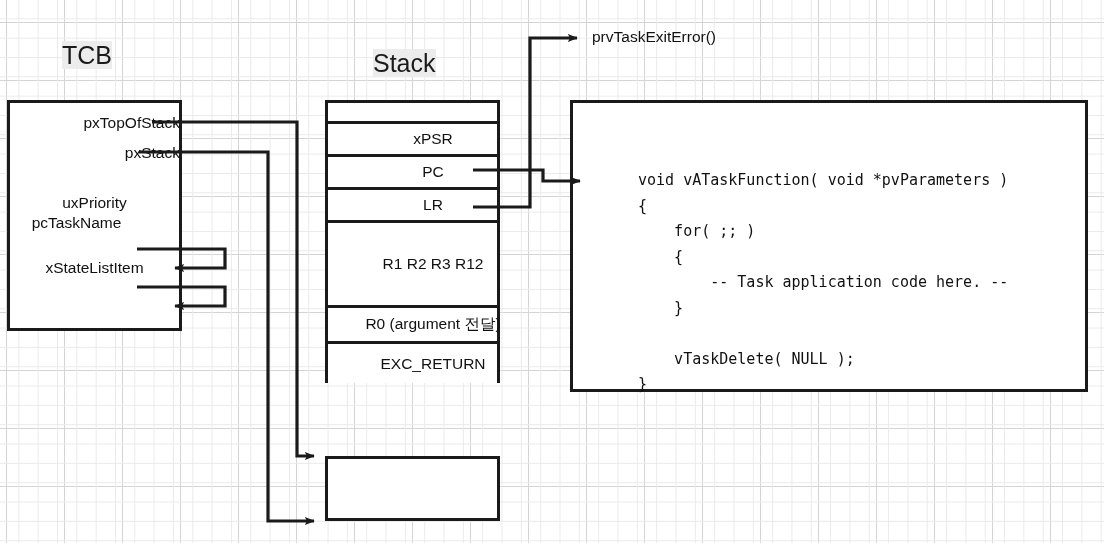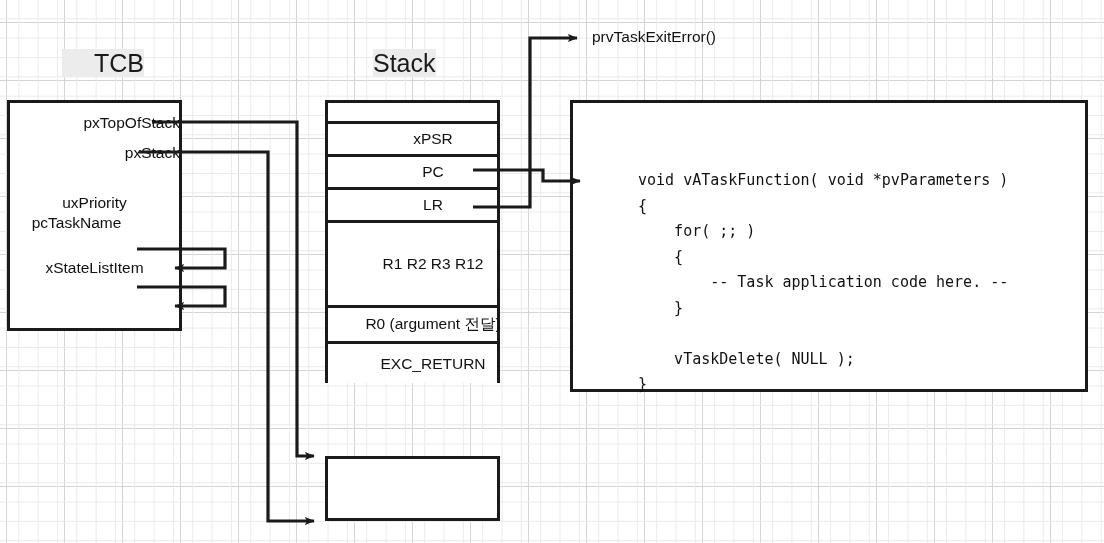--- a/index.html
+++ b/index.html
@@ -87,21 +87,21 @@
     font-size: 15.5px;
     color: #111111;
     white-space: nowrap;
   }
 </style>
 </head>
 <body>
 
 <div id="canvas">
 
-  <div class="title" style="left:62px; top:49px;padding-left:32px;">TCB</div>
+  <div class="title" style="left:62px; top:41px;">TCB</div>
 
   <div class="title" style="left:373px; top:49px;">Stack</div>
 
   <div style="position:absolute; left:737px; top:107px; width:190px; text-align:center;">
     <div class="title" style="position:static; display:inline-block; font-size:18px;">Task의 코드</div><br>
     <div class="title" style="position:static; display:inline-block; font-size:18px; margin-top:1px;">실행흐름</div>
   </div>
 
   <div class="box" style="left:7px; top:100px; width:175px; height:231px;"></div>
 

